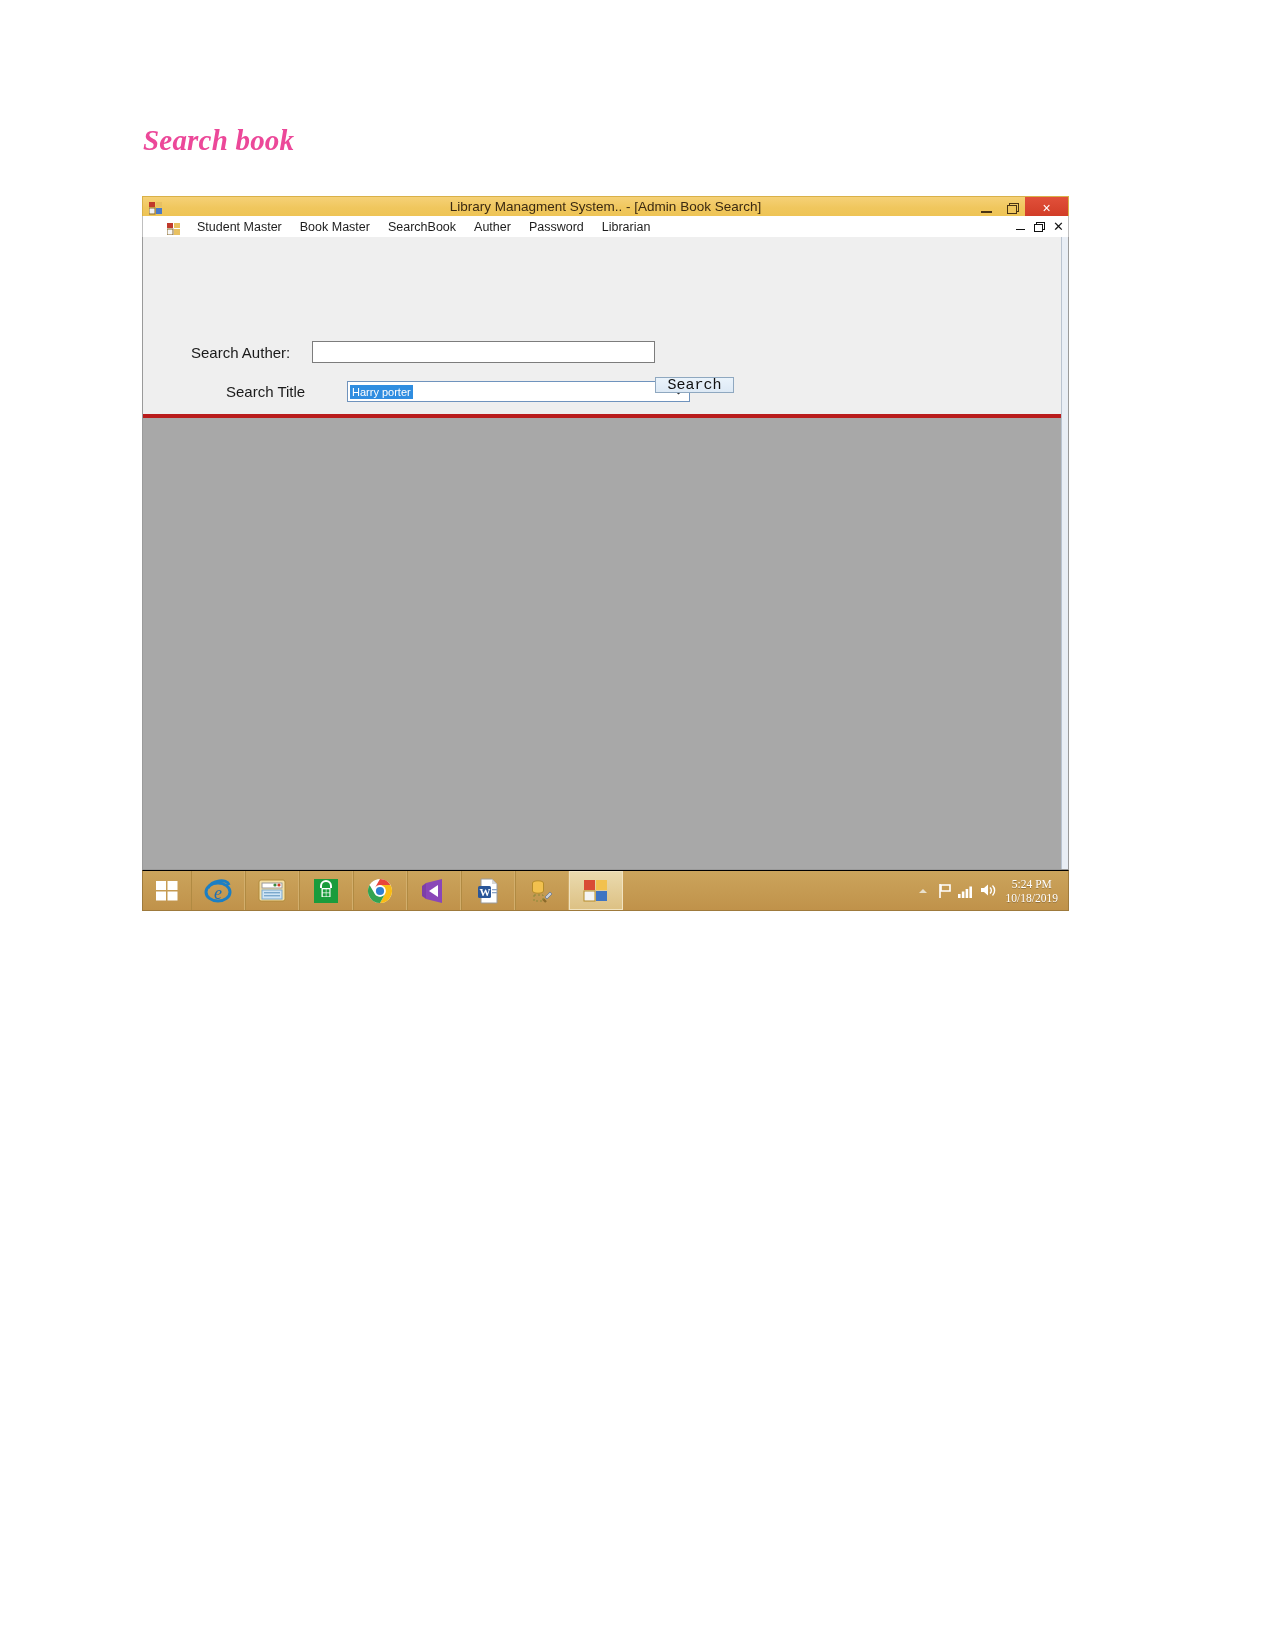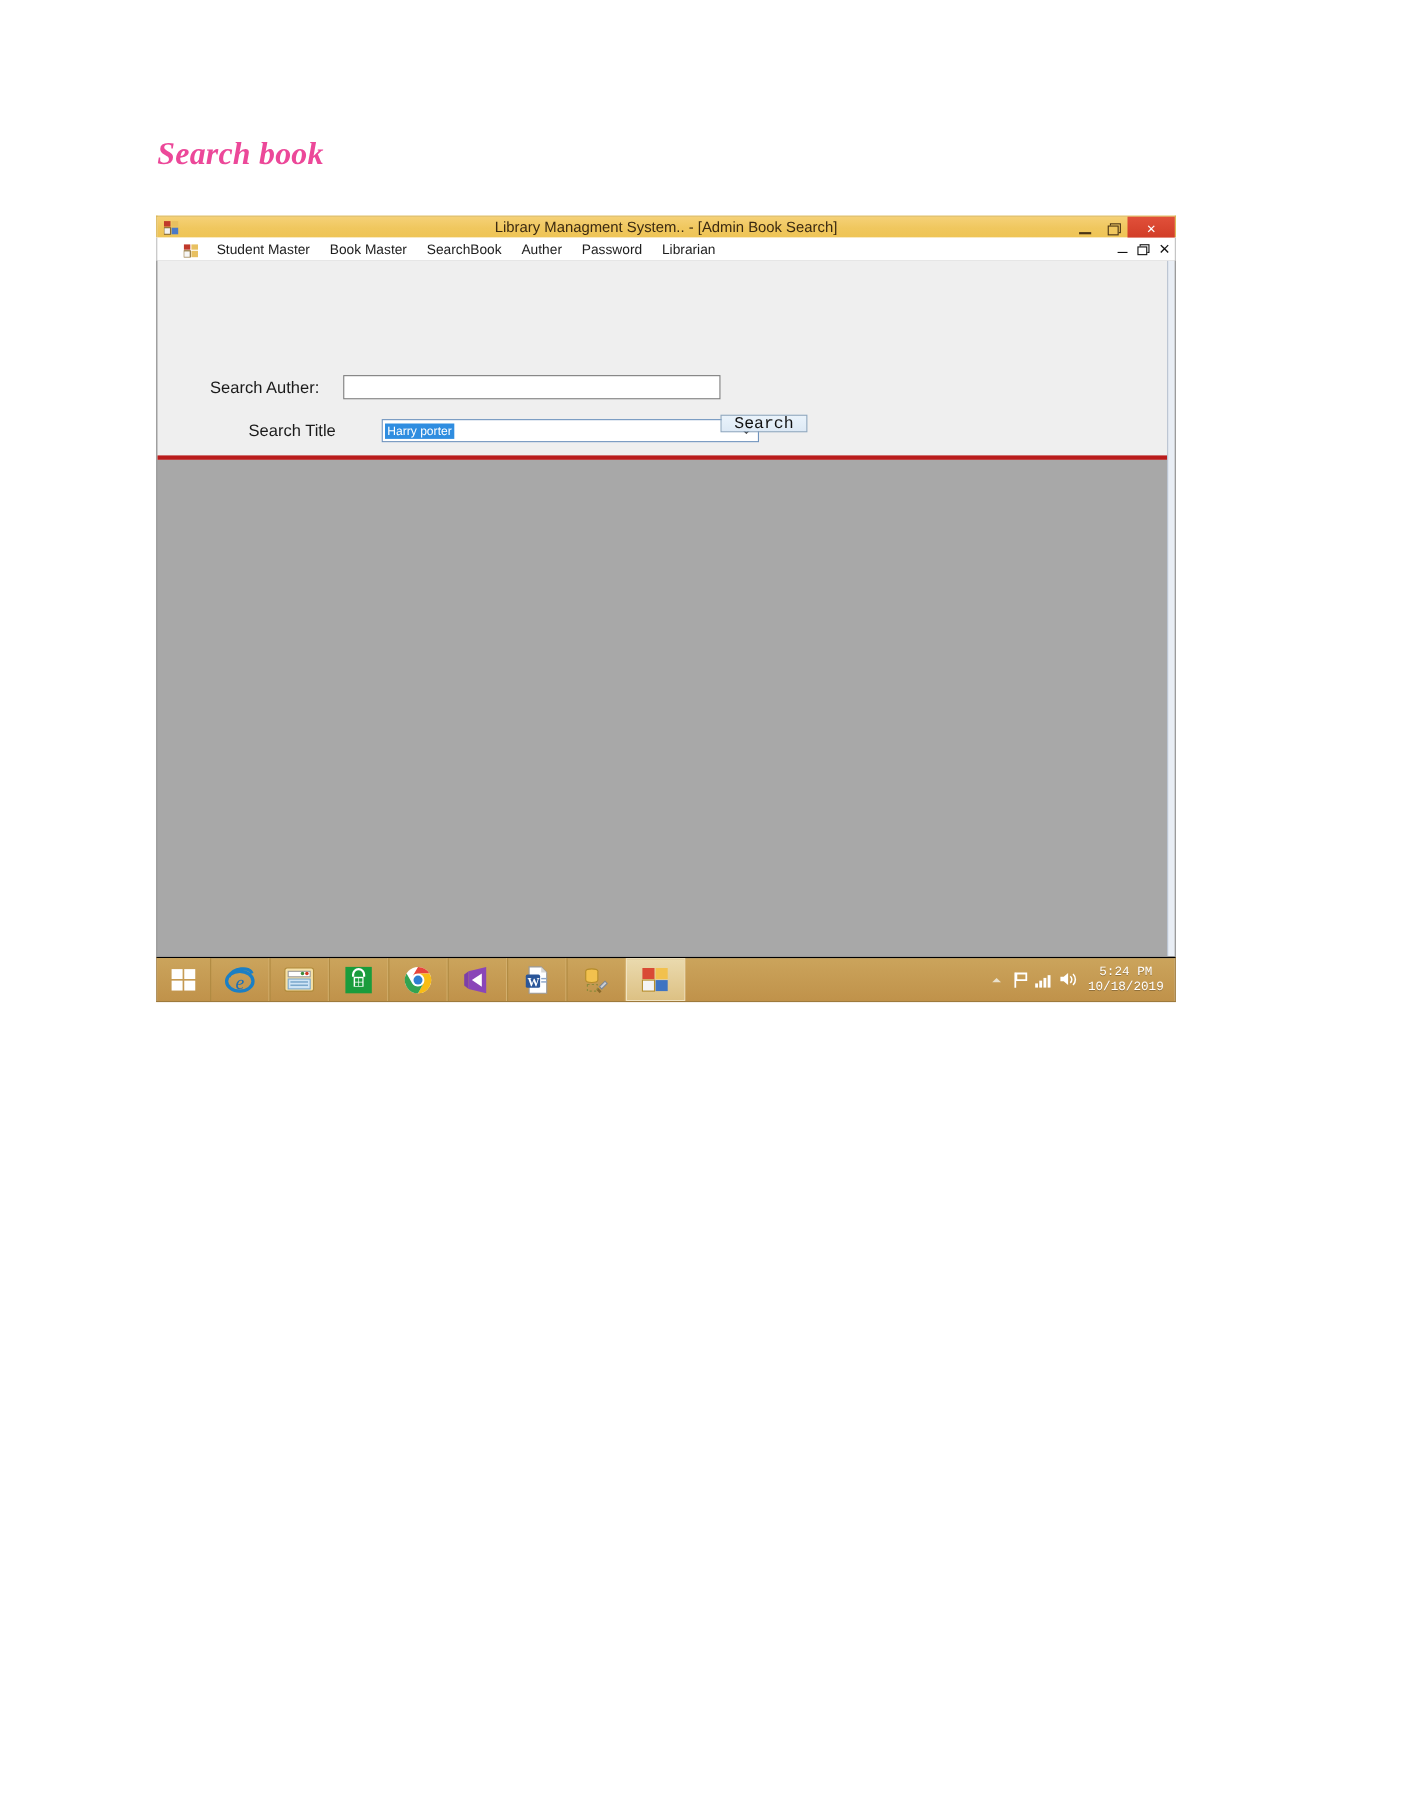--- a/index.html
+++ b/index.html
@@ -273,21 +273,21 @@
     align-items: center;
     padding-right: 4px;
   }
   .tray-ico {
     width: 22px;
     display:flex; align-items:center; justify-content:center;
     color: #5a4010;
   }
   .clock {
     text-align: center;
-    font-family: Liberation Mono, monospace;
+    font-family: Liberation Serif, serif;
     font-size: 11.5px;
     color: #ffffff;
     line-height: 14px;
     padding: 0 6px 0 6px;
     text-shadow: 0 1px 0 rgba(0,0,0,.25);
   }
   .clock div { white-space: nowrap; }
 </style>
 </head>
 <body>

